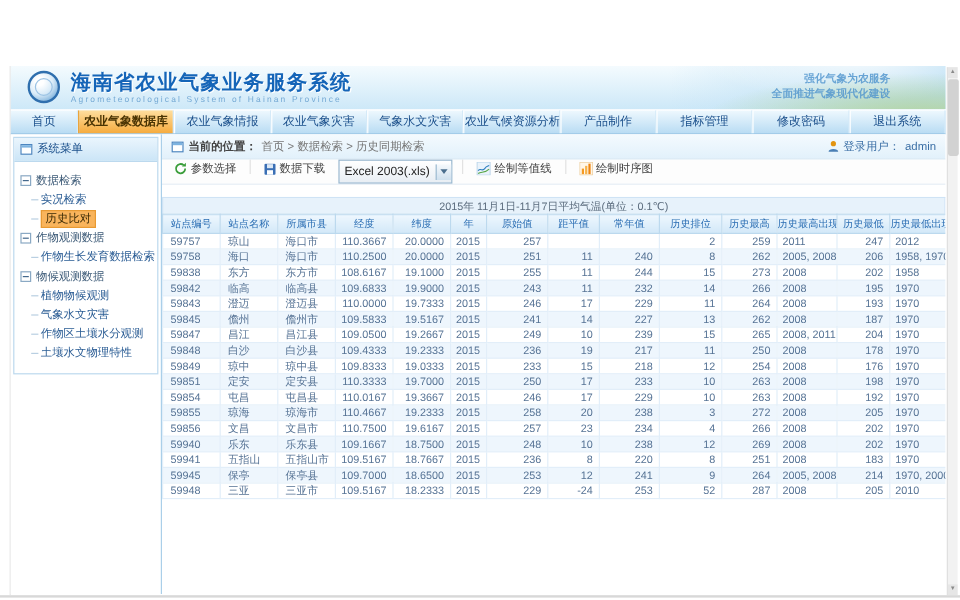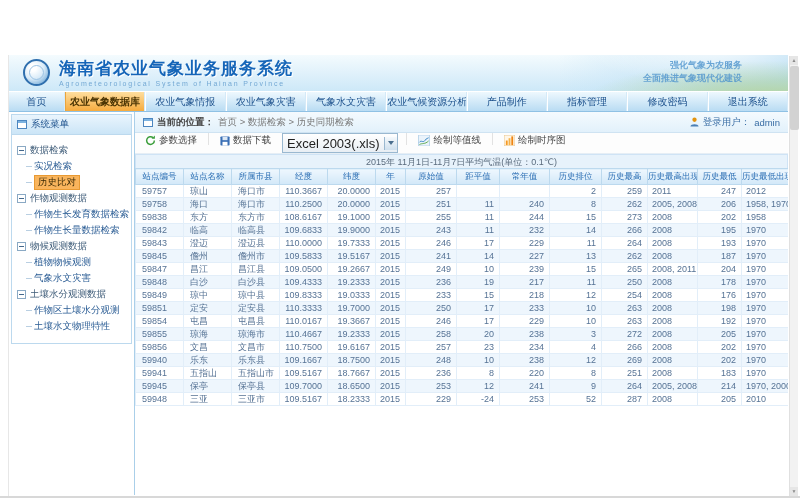--- a/index.html
+++ b/index.html
@@ -45,26 +45,26 @@
 
   .main { flex:1; display:flex; flex-direction:column; background:#fff; overflow:hidden; }
   .crumbbar { height:21px; background:linear-gradient(#f4fafe,#e2f1fb); border-bottom:1px solid #cfe3f2; display:flex; align-items:center; font-size:9.5px; color:#555; padding:0 8px; gap:4px; flex:none; }
   .crumb-label { font-weight:bold; color:#444; }
   .crumb-path { color:#777; }
   .crumb-right { margin-left:auto; display:flex; align-items:center; gap:4px; color:#3a6ea5;justify-content:flex-end; }
 
   .toolbar { height:21px; border-bottom:1px solid #e6eef5; display:flex; align-items:flex-start; gap:8px; padding:0 7px; font-size:9.5px; color:#444; background:#fdfdfd; flex:none; }
   .tool-btn { display:flex; align-items:center; gap:3px; cursor:pointer; padding:1px 3px; white-space:nowrap; }
   .tool-sep { width:1px; height:12px; background:#e2e2e2; }
-  .select { border:1px solid #9ab8d0; background:linear-gradient(#fff,#e8eef4); height:20px; display:flex; align-items:center; font-size:13px; padding-left:4px; gap:5px; color:#222; cursor:pointer; white-space:nowrap; }
+  .select { border:1px solid #9ab8d0; background:linear-gradient(#fff,#e8eef4); height:20px; display:flex; align-items:center; font-size:10px; padding-left:4px; gap:5px; color:#222; cursor:pointer; white-space:nowrap; }
   .arrowbox { width:13px; height:13px; background:linear-gradient(#f5f9fc,#cfe0ee); border-left:1px solid #9ab8d0; display:flex; align-items:center; justify-content:center; }
   .arrow-down { width:0; height:0; border-left:3px solid transparent; border-right:3px solid transparent; border-top:4px solid #4a6e8e; }
 
   
-  .tablewrap { height:252px; overflow:hidden; position:relative; }
+  .tablewrap { height:252px; overflow:hidden; position:relative;margin-top:10px; }
   .tbl-title { height:14px; line-height:14px; text-align:center; font-size:9px; color:#5a6b7d; background:#e7f2fb; border:1px solid #cfe3f5; border-bottom:none; }
   table { border-collapse:collapse; table-layout:fixed; width:672px; }
   th { height:16px; background:linear-gradient(#eef7fe,#d2e8f8); color:#2a6db3; font-size:8.5px; font-weight:normal; border:1px solid #bcd9ee; white-space:nowrap; overflow:hidden; }
   td { height:12px; line-height:12px; font-size:9px; color:#567395; border:1px solid #e2eef9; white-space:nowrap; overflow:hidden; }
   tr.even td { background:#eef6fd; }
   td.l { text-align:left; padding-left:6px; }
   td.r { text-align:right; padding-right:5px; }
   td.y { text-align:left; padding-left:4px; }
 
   
@@ -125,36 +125,29 @@
             <div class="tree-leaf">
               <span class="sel">历史比对</span>
             </div>
             <div class="tree-group">
               <span class="box"></span>
               <span>作物观测数据</span>
             </div>
             <div class="tree-leaf">
               <span>作物生长发育数据检索</span>
             </div>
-            <div class="tree-leaf">
-              <span>作物生长量数据检索</span>
-            </div>
             <div class="tree-group">
               <span class="box"></span>
               <span>物候观测数据</span>
             </div>
             <div class="tree-leaf">
               <span>植物物候观测</span>
             </div>
             <div class="tree-leaf">
               <span>气象水文灾害</span>
-            </div>
-            <div class="tree-group">
-              <span class="box"></span>
-              <span>土壤水分观测数据</span>
             </div>
             <div class="tree-leaf">
               <span>作物区土壤水分观测</span>
             </div>
             <div class="tree-leaf">
               <span>土壤水文物理特性</span>
             </div>
           </div>
       </div>
     </div>

